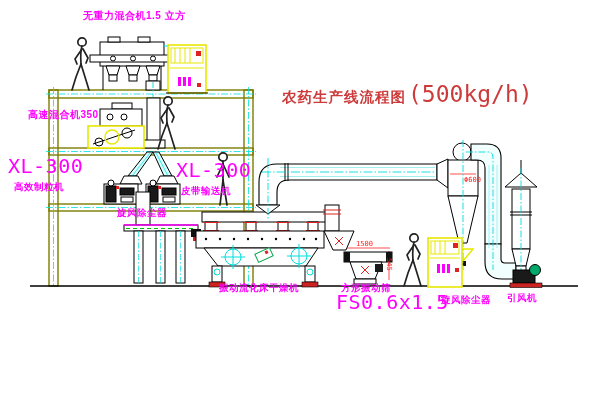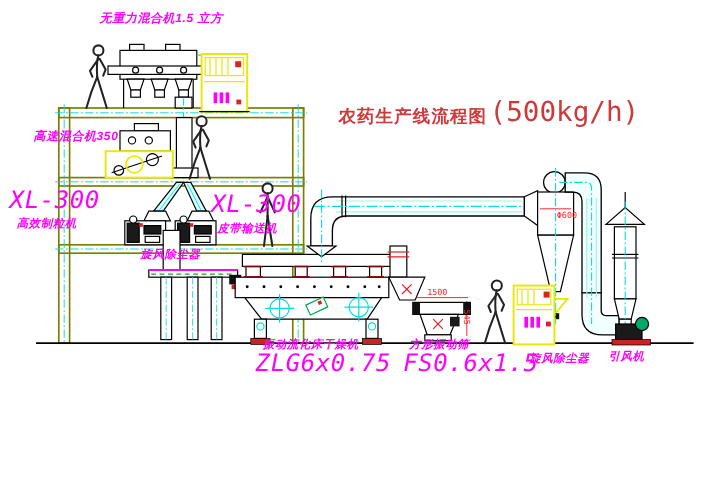--- a/index.html
+++ b/index.html
@@ -2,21 +2,21 @@
 <html><head>
 <meta charset="utf-8">
 <style>
   html,body{margin:0;padding:0;background:#fff;}
   .stage{
     position:relative;width:600px;height:403px;background:#ffffff;overflow:hidden;
     font-family:"Liberation Sans",sans-serif;
   }
   .stage svg{position:absolute;left:0;top:0;}
   .lbl{position:absolute;color:#ff00ff;font-weight:600;font-size:9.5px;
-       white-space:nowrap;line-height:1;letter-spacing:0.5px;font-style:italic;}
+       white-space:nowrap;line-height:1;letter-spacing:0.5px;}
   .lbl-model{font-family:"DejaVu Sans Mono",monospace;font-weight:400;
        font-size:20px;letter-spacing:0.5px;}
   .dim{position:absolute;color:#ff2222;font-weight:400;font-size:7px;
        white-space:nowrap;line-height:1;font-family:"DejaVu Sans Mono",monospace;}
   .dim-vert{transform:rotate(90deg);transform-origin:left top;}
   .title-row{position:absolute;left:282px;top:48px;display:flex;align-items:flex-end;
        color:#cd3a3a;white-space:nowrap;}
   .title-cn{font-size:14.5px;font-weight:700;letter-spacing:1px;}
   .title-cap{font-size:23px;font-weight:400;font-family:"DejaVu Sans Mono",monospace;
        margin-left:2px;letter-spacing:0px;margin-top:33px;}
@@ -302,21 +302,20 @@
 </div>
 
 <div class="lbl" style="left:83px;top:11px;font-size:10px;">无重力混合机1.5 立方</div>
 <div class="lbl" style="left:28px;top:110px;font-size:10px;">高速混合机350</div>
 <div class="lbl lbl-model" style="left:8px;top:156px;">XL-300</div>
 <div class="lbl" style="left:14px;top:182px;">高效制粒机</div>
 <div class="lbl lbl-model" style="left:176px;top:160px;">XL-300</div>
 <div class="lbl" style="left:181px;top:186px;">皮带输送机</div>
 <div class="lbl" style="left:117px;top:208px;">旋风除尘器</div>
 <div class="lbl" style="left:219px;top:283px;">振动流化床干燥机</div>
-<div class="lbl lbl-model" style="left:213px;top:292px;">ZLG6x0.75</div>
 <div class="lbl" style="left:341px;top:283px;">方形振动筛</div>
 <div class="lbl lbl-model" style="left:336px;top:292px;">FS0.6x1.5</div>
 <div class="lbl" style="left:441px;top:295px;">旋风除尘器</div>
 <div class="lbl" style="left:507px;top:293px;">引风机</div>
 
 <div class="dim" style="left:464px;top:177px;">Φ600</div>
 <div class="dim" style="left:356px;top:241px;">1500</div>
 <div class="dim dim-vert" style="left:392px;top:258px;">545</div>
 
 </div>

